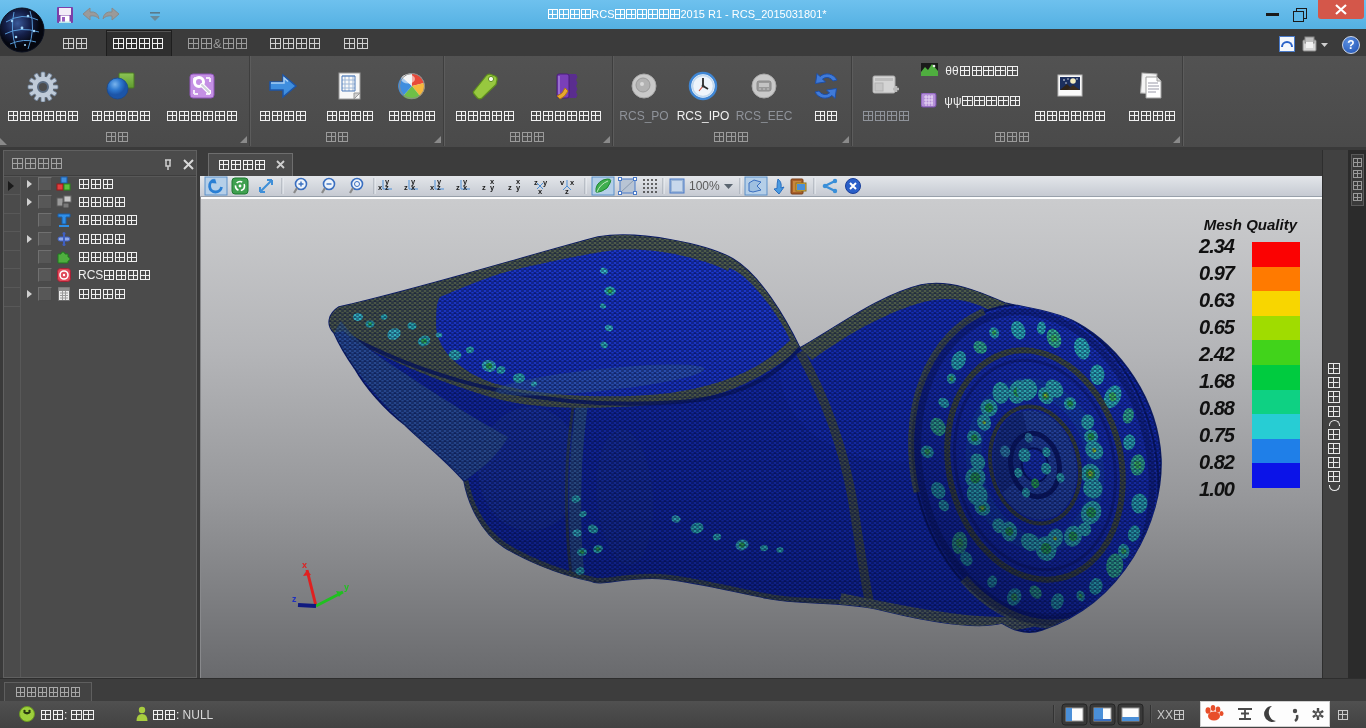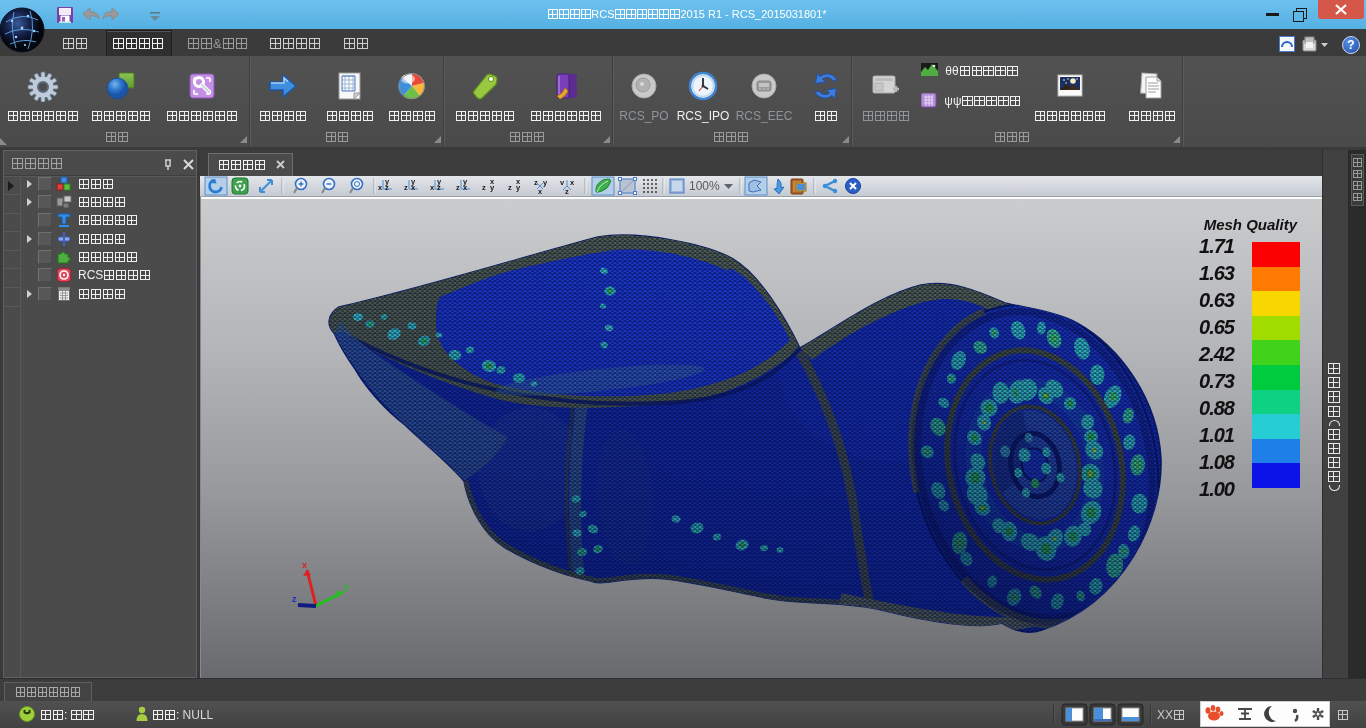--- a/index.html
+++ b/index.html
@@ -505,29 +505,29 @@
     <div style="height:24.6px;background:#ff7a00"></div>
     <div style="height:24.6px;background:#f8d600"></div>
     <div style="height:24.6px;background:#a0dc00"></div>
     <div style="height:24.6px;background:#41d31b"></div>
     <div style="height:24.6px;background:#00cb3f"></div>
     <div style="height:24.6px;background:#0ed183"></div>
     <div style="height:24.6px;background:#27cdd4"></div>
     <div style="height:24.6px;background:#1f7fe8"></div>
     <div style="height:24.6px;background:#0b13e8"></div>
 </div>
-<div class="lnum" style="top:235px">1.71</div>
-<div class="lnum" style="top:262px">1.63</div>
+<div class="lnum" style="top:235px">2.34</div>
+<div class="lnum" style="top:262px">0.97</div>
 <div class="lnum" style="top:289px">0.63</div>
 <div class="lnum" style="top:316px">0.65</div>
 <div class="lnum" style="top:343px">2.42</div>
-<div class="lnum" style="top:370px">0.73</div>
+<div class="lnum" style="top:370px">1.68</div>
 <div class="lnum" style="top:397px">0.88</div>
-<div class="lnum" style="top:424px">1.01</div>
-<div class="lnum" style="top:451px">1.08</div>
+<div class="lnum" style="top:424px">0.75</div>
+<div class="lnum" style="top:451px">0.82</div>
 <div class="lnum" style="top:478px">1.00</div>
 
 <svg class="ab" width="70" height="60" style="left:288px;top:558px">
  <path d="M28,48 L19,12" stroke="#e02020" stroke-width="3"></path>
     <path d="M19,12 l-4,6 8,-1 z" fill="#e02020"></path>
     <text x="14" y="10" font-size="9" fill="#e02020" font-weight="bold">x</text>
  <path d="M28,48 L55,34" stroke="#20c020" stroke-width="3"></path>
     <path d="M55,34 l-7,-1 3,6 z" fill="#20c020"></path>
     <text x="56" y="32" font-size="9" fill="#20c020" font-weight="bold">y</text>
  <path d="M28,48 L10,47" stroke="#101a80" stroke-width="4"></path>

